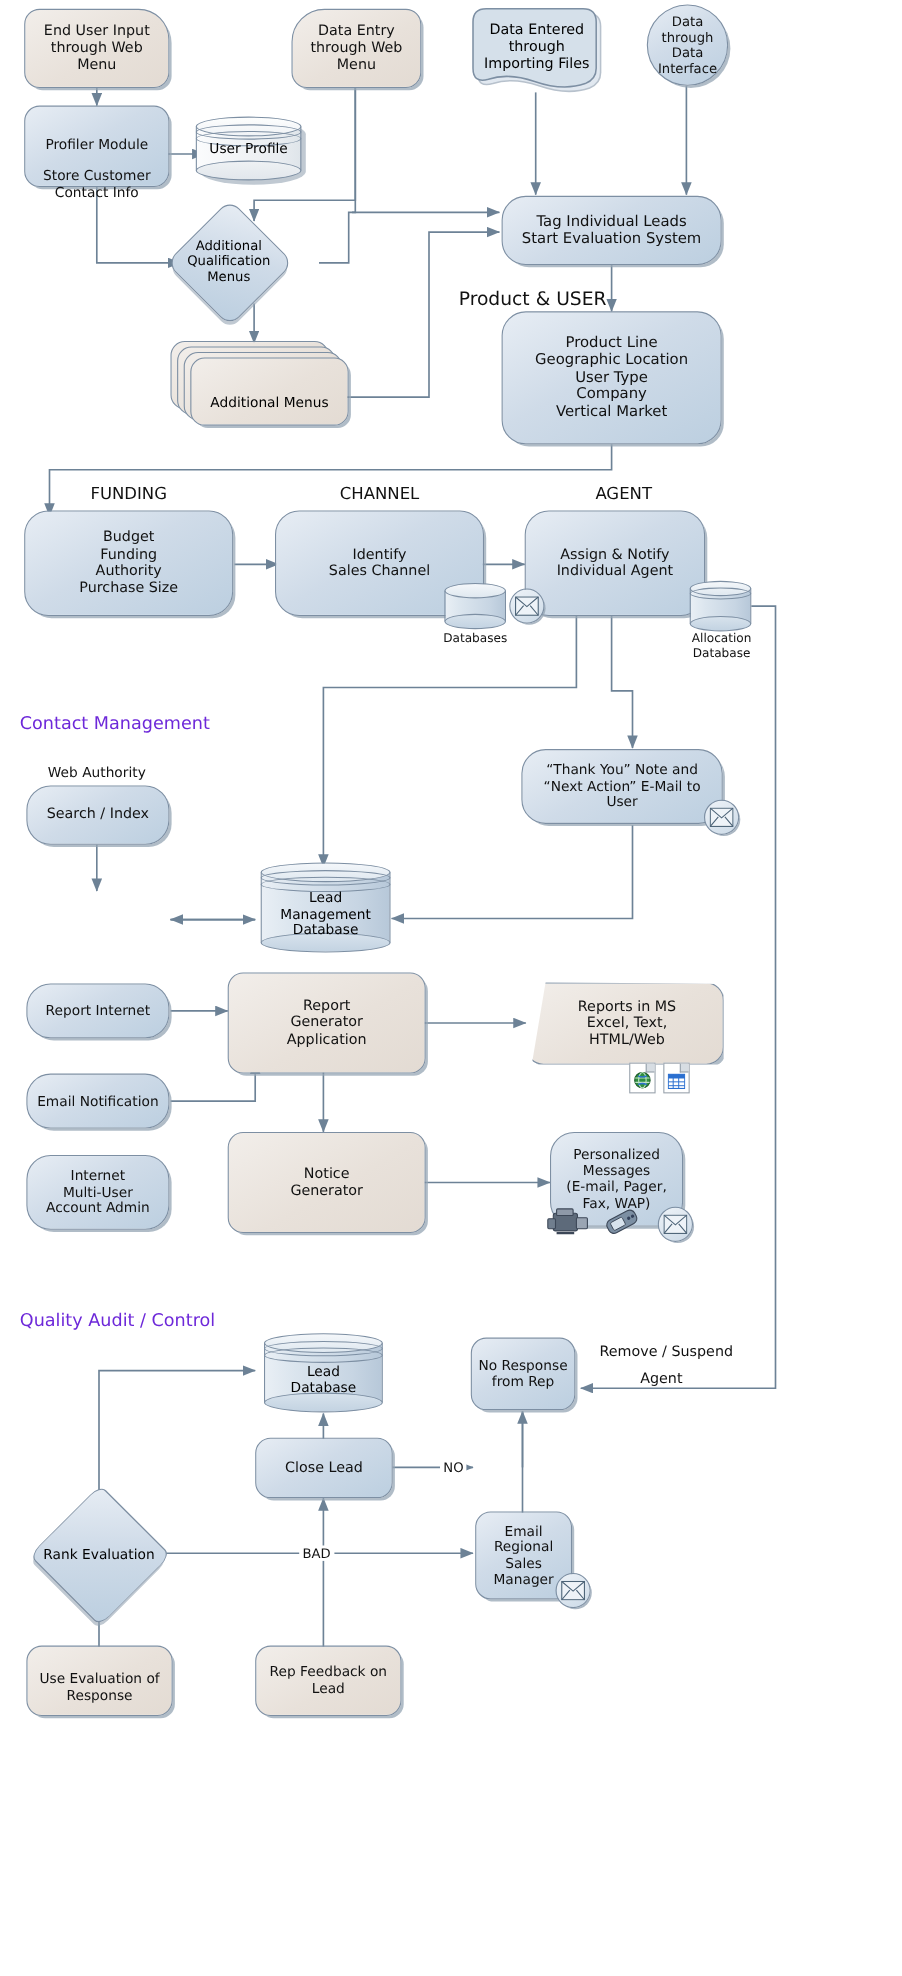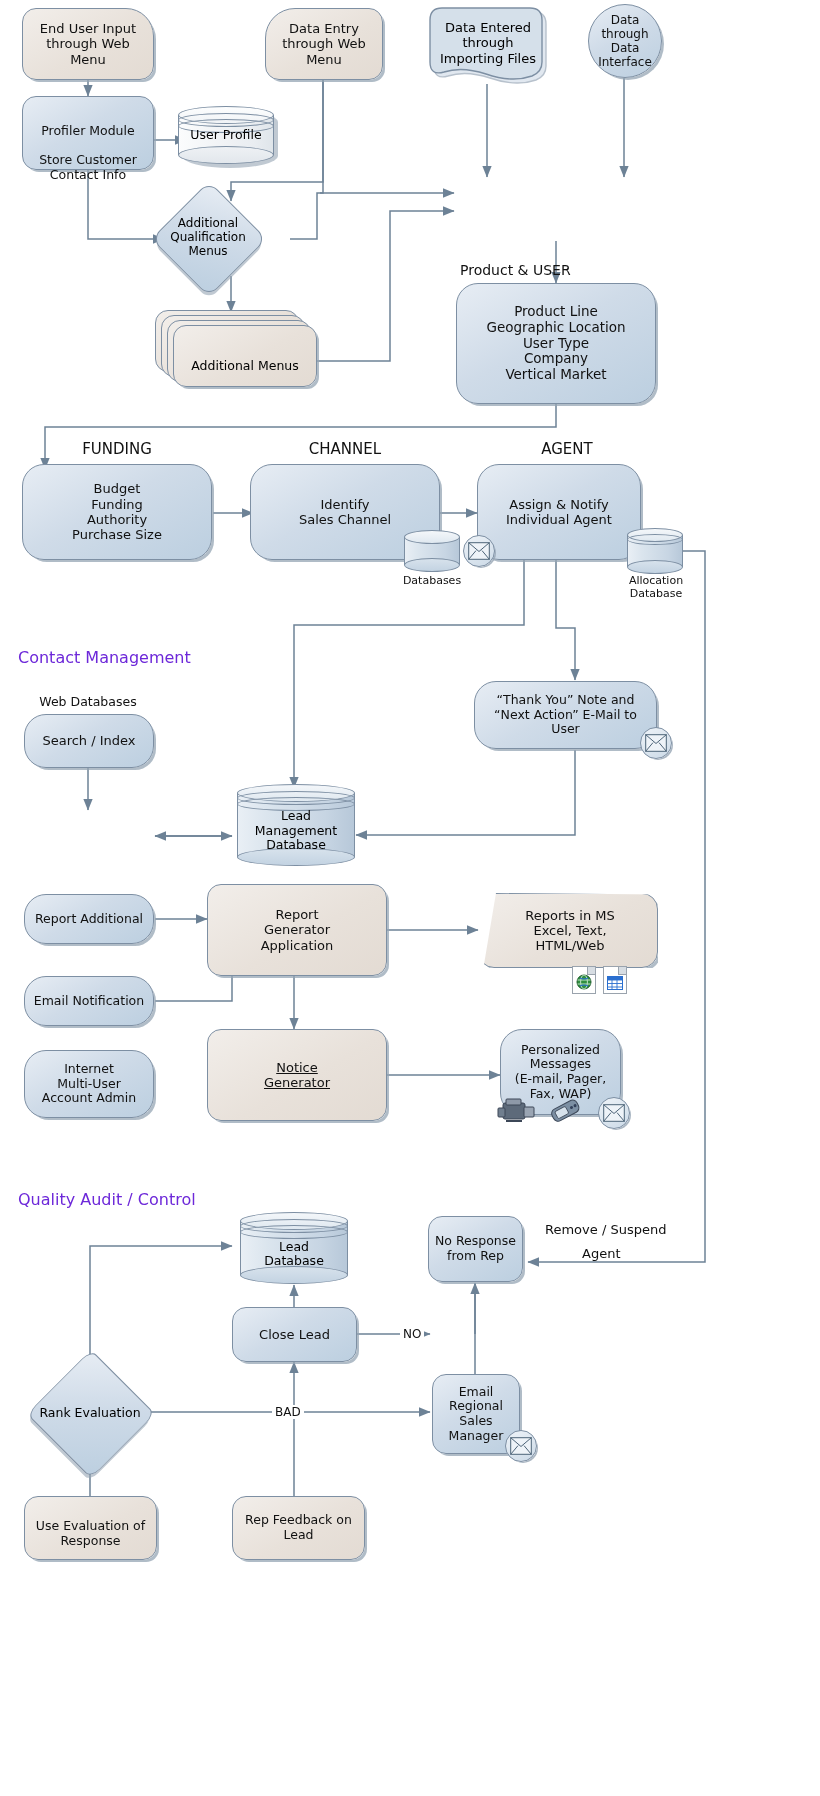--- a/index.html
+++ b/index.html
@@ -210,22 +210,26 @@
   </div>
 
   <div class="stack" style="left:155px;top:310px;width:162px;height:80px;">
     <div class="sheet" style="left:0;top:0;width:142px;height:60px;"></div>
     <div class="sheet" style="left:6px;top:5px;width:142px;height:60px;"></div>
     <div class="sheet" style="left:12px;top:10px;width:142px;height:60px;"></div>
     <div class="sheet" style="left:18px;top:15px;width:142px;height:60px;box-shadow:3px 3px 0 -1px rgba(150,165,180,.75);"></div>
     <span class="stxt" style="font-size:12.5px;padding-bottom:17px;padding-left:18px;">Additional Menus</span>
   </div>
 
-
-  <div class="caption" style="left:460px;top:262px;width:180px;font-size:14px;text-align:left;">Product &amp; USER</div>
+  <div class="node blue rr-lg" style="left:456px;top:178px;width:200px;height:63px;font-size:13.5px;">
+    <span class="lbl" style="white-space:pre-line;">Tag Individual Leads
+Start Evaluation System</span>
+  </div>
+
+  <div class="caption" style="left:417px;top:262px;width:180px;font-size:17px;text-align:left;">Product &amp; USER</div>
 
   <div class="node blue rr-lg" style="left:456px;top:283px;width:200px;height:121px;font-size:13.5px;">
     <span class="lbl" style="white-space:pre-line;">Product Line
 Geographic Location
 User Type
 Company
 Vertical Market</span>
   </div>
 
   <div class="caption" style="left:22px;top:440px;width:190px;font-size:15px;">FUNDING</div>
@@ -269,21 +273,21 @@
     <div class="body" style="top:7px;bottom:7px;"></div>
     <div class="top" style="height:14px;"></div>
     <div class="ring" style="top:6px;height:11px;"></div>
     <div class="bot" style="height:14px;"></div>
   </div>
   <div class="caption" style="left:615px;top:574px;width:82px;font-size:11px;white-space:pre-line;">Allocation
 Database</div>
 
   <div class="section-title" style="left:18px;top:648px;">Contact Management</div>
 
-  <div class="caption" style="left:22px;top:694px;width:132px;font-size:12.5px;">Web Databases</div>
+  <div class="caption" style="left:22px;top:694px;width:132px;font-size:12.5px;">Web Authority</div>
 
   <div class="node blue rr-lg" style="left:24px;top:714px;width:130px;height:54px;font-size:13px;">
     <span class="lbl">Search / Index</span>
   </div>
 
 
   <div class="node blue rr-lg" style="left:474px;top:681px;width:183px;height:68px;font-size:12.5px;">
     <span class="lbl" style="white-space:pre-line;">“Thank You” Note and
 “Next Action” E-Mail to
 User</span>
@@ -301,21 +305,21 @@
     <div class="top"></div>
     <div class="ring" style="top:7px;"></div>
     <div class="ring" style="top:13px;"></div>
     <div class="bot"></div>
     <span class="ctxt" style="font-size:12.5px;white-space:pre-line;padding-top:12px;">Lead
 Management
 Database</span>
   </div>
 
   <div class="node blue rr-lg" style="left:24px;top:894px;width:130px;height:50px;font-size:12.5px;">
-    <span class="lbl">Report Additional</span>
+    <span class="lbl">Report Internet</span>
   </div>
 
   <div class="node beige rr" style="left:207px;top:884px;width:180px;height:92px;font-size:13px;">
     <span class="lbl" style="white-space:pre-line;">Report
 Generator
 Application</span>
   </div>
 
   <div class="node beige" style="left:478px;top:893px;width:180px;height:75px;font-size:13px;border-radius:16px;clip-path:polygon(10% 0%,100% 2%,100% 100%,3% 100%);">
     <span class="lbl" style="white-space:pre-line;padding-left:8px;">Reports in MS
@@ -344,21 +348,21 @@
     <span class="lbl">Email Notification</span>
   </div>
 
   <div class="node blue rr-lg" style="left:24px;top:1050px;width:130px;height:68px;font-size:12.5px;">
     <span class="lbl" style="white-space:pre-line;">Internet
 Multi-User
 Account Admin</span>
   </div>
 
   <div class="node beige rr" style="left:207px;top:1029px;width:180px;height:92px;font-size:13px;">
-    <span class="lbl" style="white-space:pre-line;text-decoration:underline;">Notice
+    <span class="lbl" style="white-space:pre-line;">Notice
 Generator</span>
   </div>
 
   <div class="node blue rr-lg" style="left:500px;top:1029px;width:121px;height:86px;font-size:12.5px;">
     <span class="lbl" style="white-space:pre-line;">Personalized
 Messages
 (E-mail, Pager,
 Fax, WAP)</span>
   </div>
 

